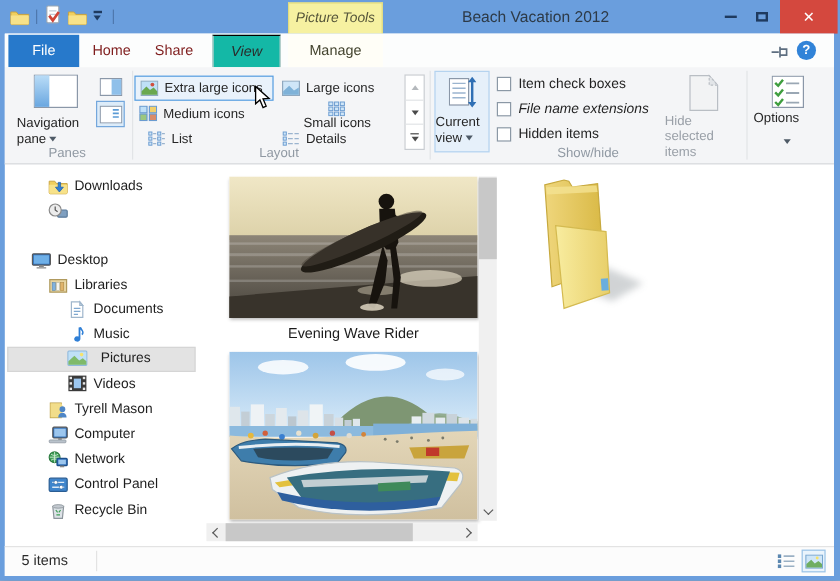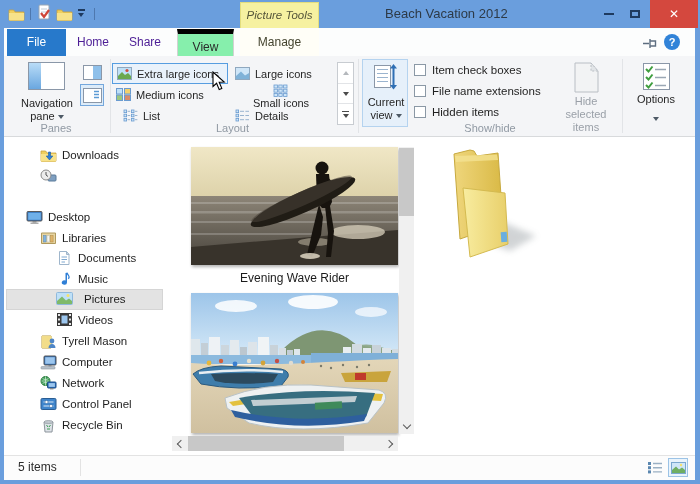--- a/index.html
+++ b/index.html
@@ -10,30 +10,30 @@
   
   .title-text{font-size:13px;color:#2d3a47;line-height:28px;white-space:nowrap;}
   .qat-sep{width:1px;height:12px;background:rgba(25,50,85,.35);}
   .ctx-tab{background:var(--contextual-yellow,#f6f1a1);border:1px solid #e3dd7e;border-bottom:none;text-align:center;font-size:11.5px;color:#55553a;line-height:25px;}
   .winbtn{display:flex;align-items:center;justify-content:center;cursor:default;}
   .glyph-min{width:10px;height:2px;background:#1e3a5f;}
   .glyph-max{width:10px;height:8px;border:2px solid #1e3a5f;}
   .closebtn{background:var(--close-red,#d4483e);color:#fff;font-size:12px;font-weight:bold;}
   
   .tabrow-bg{position:absolute;left:4px;top:28px;width:691px;height:28px;background:#fcfdfd;}
-  .tab{font-size:12px;color:#4c1d95;text-align:center;line-height:27px;}
+  .tab{font-size:12px;color:#7f1d1d;text-align:center;line-height:27px;}
   .tab-file{background:var(--file-tab-blue,#2779cb);color:#fff;}
-  .tab-view{background:#86efac;border-left:1px solid #d2d2d2;border-right:1px solid #d2d2d2;border-top:5px solid #000000;color:#2b2b2b;}
+  .tab-view{background:#14b8a6;border-left:1px solid #d2d2d2;border-right:1px solid #d2d2d2;border-top:1px solid #000000;color:#2b2b2b;font-style:italic;}
   .tab-manage{background:#fffef7;color:#44442f;}
   .help-circle{width:16px;height:16px;border-radius:50%;background:var(--help-blue,#3183d8);color:#fff;font-size:11px;font-weight:bold;text-align:center;line-height:16px;}
   
   .ribbon-bg{position:absolute;left:4px;top:56px;width:691px;height:81px;background:#f4f5f7;border-bottom:1px solid #d8dadc;}
   .rsep{width:1px;background:#e2e4e7;}
   .grouplabel{font-size:11px;color:#9099a3;text-align:center;}
-  .rlabel{font-size:11px;color:#262626;text-align:center;line-height:13px;}
+  .rlabel{font-size:11px;color:#262626;line-height:13px;}
   .dna{display:inline-block;width:0;height:0;border-left:3px solid transparent;border-right:3px solid transparent;border-top:4px solid #4e5a66;margin-left:3px;vertical-align:middle;}
   .galitem{display:flex;align-items:center;font-size:11px;color:#262626;}
   .galitem .gi{margin:0 5px 0 4px;flex:0 0 auto;}
   .galitem-hover{border:1px solid #569de0;background:#e9f2fb;}
   .galstrip{background:#fff;border:1px solid #c8ccd1;display:flex;flex-direction:column;}
   .galcell{flex:1;display:flex;align-items:center;justify-content:center;border-bottom:1px solid #e2e4e7;}
   .galcell:last-child{border-bottom:none;}
   .tri{width:0;height:0;border-left:3.5px solid transparent;border-right:3.5px solid transparent;}
   .tri-up{border-bottom:4px solid #b4b8bc;}
   .tri-down{border-top:4px solid #4a4a4a;}
@@ -264,21 +264,21 @@
             <rect x="18.5" y="4" width="2" height="17"></rect>
             <path d="M19.5,25.5 L23,21 L16,21 Z"></path>
           </g>
         </svg>
     </div>
     <div class="abs rlabel" style="left:0;top:36px;width:46px;"><span>Current view</span><span class="dna"></span></div>
   </div>
   <div class="abs cbbox" style="left:414px;top:64px;"></div>
   <div class="abs cblabel" style="left:432px;top:64px;">Item check boxes</div>
   <div class="abs cbbox" style="left:414px;top:85px;"></div>
-  <div class="abs cblabel" style="left:432px;top:85px;">File name extensions</div>
+  <div class="abs cblabel" style="left:432px;top:85px;font-style:italic;">File name extensions</div>
   <div class="abs cbbox" style="left:414px;top:106px;"></div>
   <div class="abs cblabel" style="left:432px;top:106px;">Hidden items</div>
 
   <div class="abs" style="left:552px;top:59px;width:68px;height:68px;">
     <div class="abs" style="left:21px;top:3px;">
       <svg width="27" height="31" viewBox="0 0 27 31">
           <path d="M2,1 h16 l7,8 v21 h-23 Z" fill="#f2f3f4" stroke="#b9bec4"></path>
           <path d="M18,1 l7,8 h-7 Z" fill="#e2e5e8" stroke="#b9bec4" stroke-dasharray="2 1.6"></path>
         </svg>
     </div>

